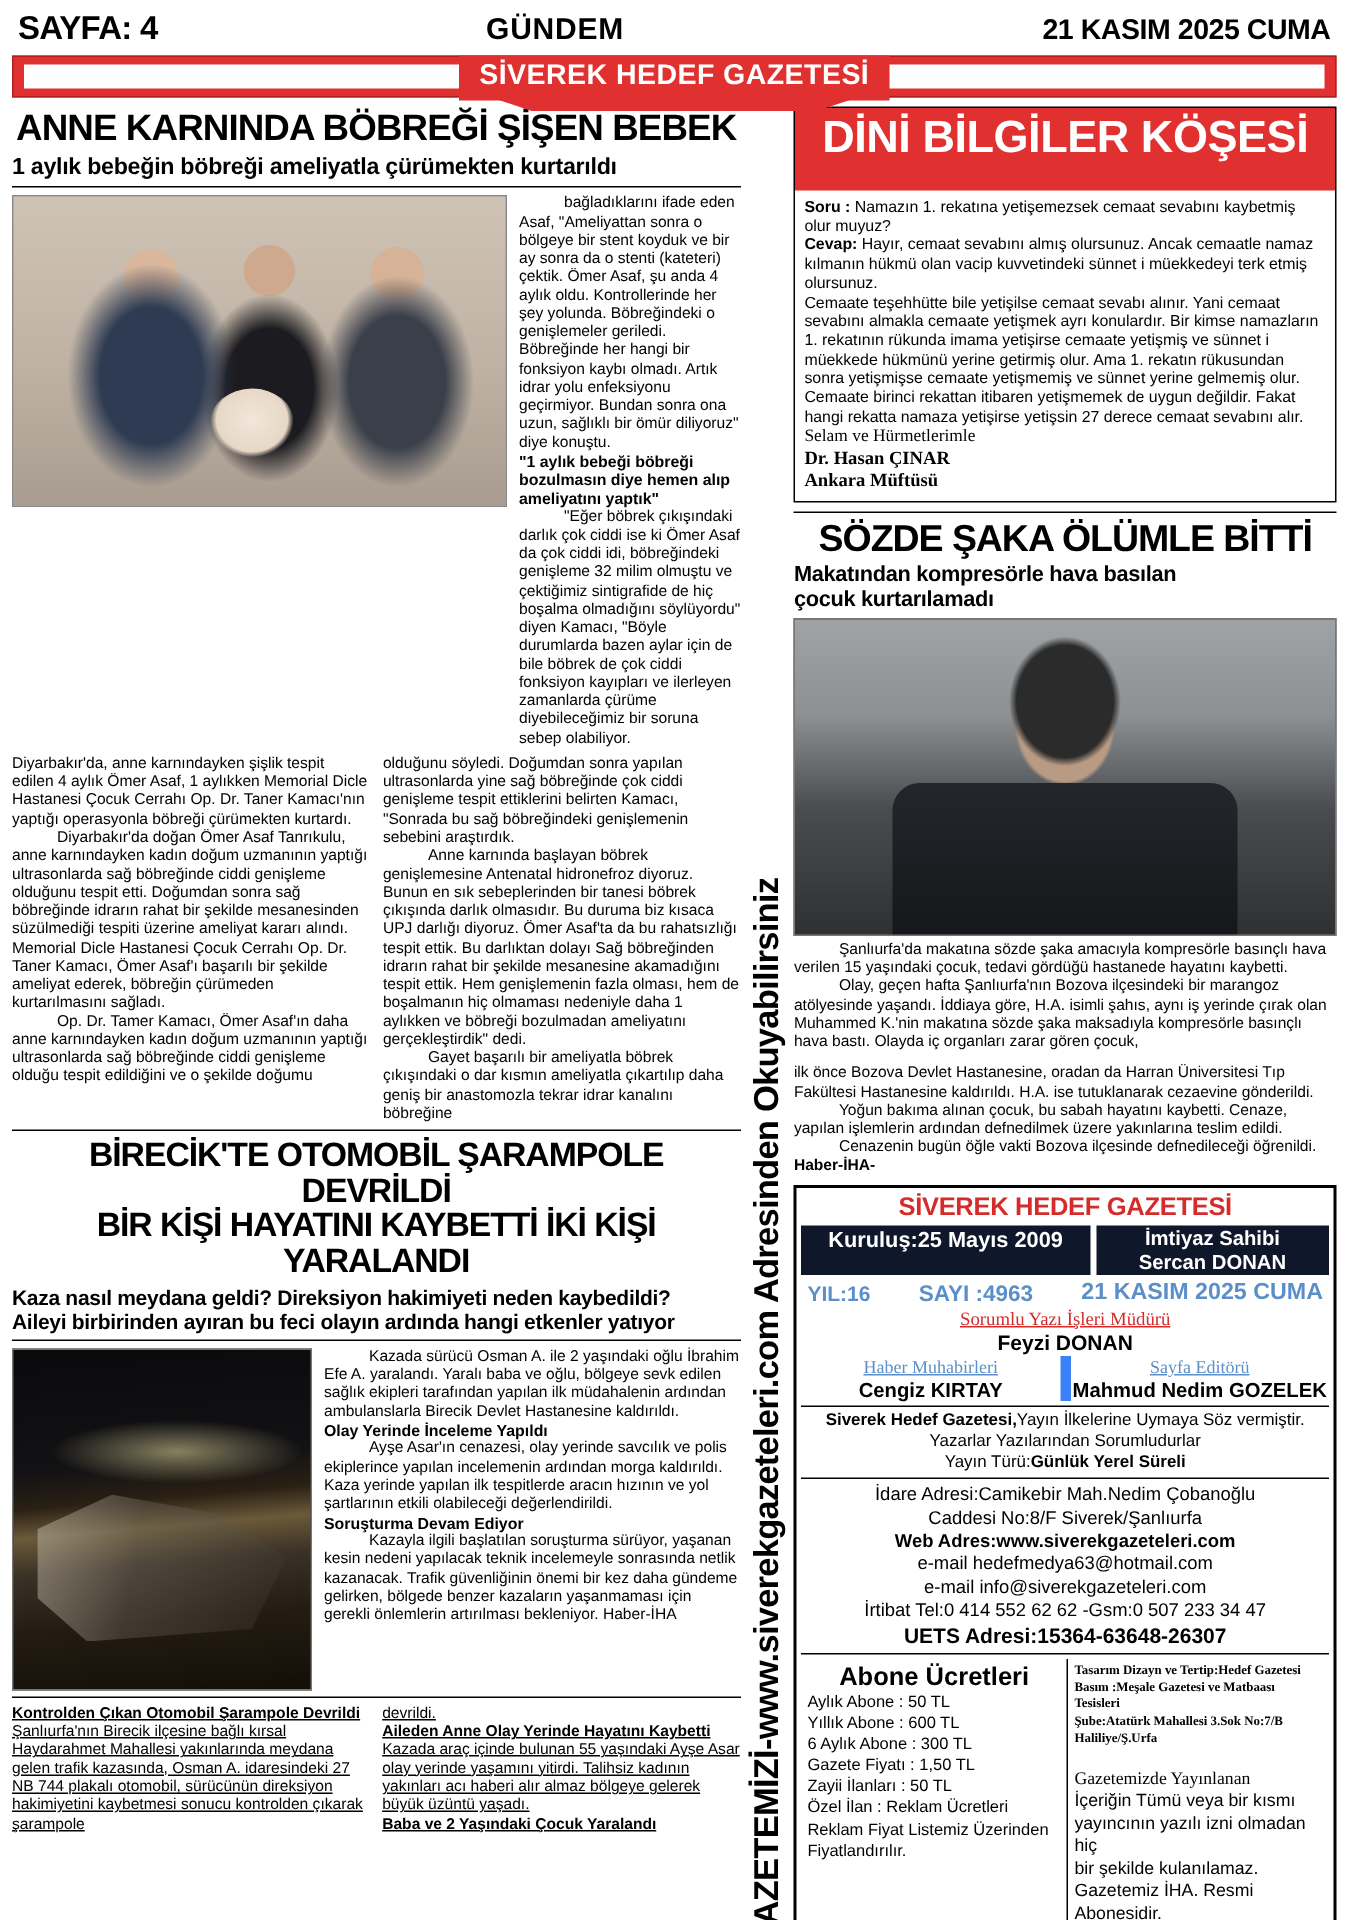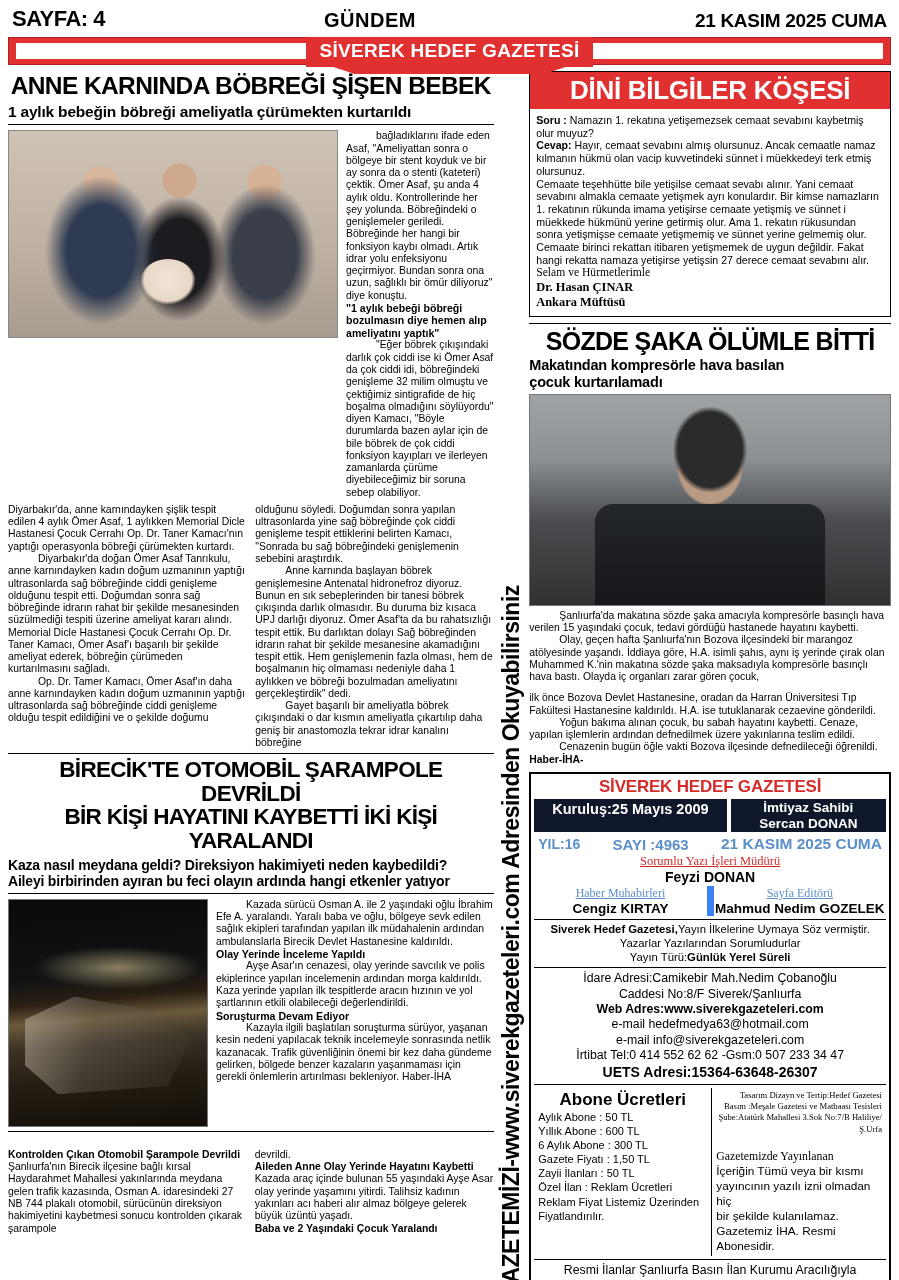--- a/index.html
+++ b/index.html
@@ -91,28 +91,28 @@
 
   
   .hl2 {
     font-size: 22.5px; font-weight: bold; line-height: 1.05; letter-spacing: -0.7px;
     text-align: center;
   }
   .hl2-sub { font-size: 14px; font-weight: bold; line-height: 1.15; margin-top: 4px; letter-spacing: -0.2px; }
   .a2-body { display: flex; gap: 8px; margin-top: 5px; }
   .a2-photo { width: 200px; height: 228px; border: 1px solid #777; background: #2a2218; overflow: hidden; position: relative; }
   .a2-col { flex: 1; }
-  .a2-bottom { display: flex; gap: 8px; margin-top: 17px; }
+  .a2-bottom { display: flex; gap: 8px; margin-top: 5px; text-decoration: underline; }
   .a2-bottom > div { flex: 1; }
 
   
   .box { border: 1.5px solid #000; }
   .dini-head {
     background: #e03030; color: #fff; text-align: center;
-    font-size: 26px; font-weight: bold; padding: 3px 0 3px 0; letter-spacing: -0.3px;
+    font-size: 30px; font-weight: bold; padding: 3px 0 18px 0; letter-spacing: -0.3px;
     position: relative;
   }
   .dini-head::before {
     content: ""; position: absolute; left: -9px; top: -5px;
     border-left: 9px solid transparent; border-bottom: 5px solid #a81c1c;
   }
   .dini-body { padding: 5px 6px 6px 6px; font-size: 10.6px; line-height: 1.2; }
   .dini-body p { margin-bottom: 0px; }
   .serif { font-family: "Liberation Serif", serif; }
 
@@ -141,21 +141,21 @@
   .nm2 { font-size: 13.5px; font-weight: bold; }
   .kunye-sep { border-top: 1px solid #000; margin: 3px 0; }
   .kunye-txt { text-align: center; font-size: 11.3px; line-height: 1.22; }
   .kunye-txt2 { text-align: center; font-size: 12.3px; line-height: 1.25; }
   .kunye-cols { display: flex; margin-top: 2px; }
   .kunye-cols > div { padding: 2px 4px; }
   .kc-left { flex: 1.02; border-right: 1px solid #000; }
   .kc-right { flex: 1; }
   .abone-t { text-align: center; font-size: 17px; font-weight: bold; }
   .abone-l { font-size: 11px; line-height: 1.28; }
-  .tasarim { font-family: "Liberation Serif", serif; font-size: 8.6px; text-align: right; line-height: 1.3; font-weight: normal; }
+  .tasarim { font-family: "Liberation Serif", serif; font-size: 8.6px; text-align: left; line-height: 1.3; font-weight: bold; }
   .gaz-note { font-size: 11.8px; line-height: 1.28; }
   .resmi { text-align: center; font-size: 12.3px; line-height: 1.25; }
 
   
   .ph-gradient-1 {
     position: absolute; inset: 0;
     background:
       radial-gradient(ellipse 90px 120px at 28% 58%, #2e3b52 0%, #2e3b52 38%, transparent 62%),
       radial-gradient(ellipse 70px 95px at 52% 62%, #1c1c20 0%, #1c1c20 42%, transparent 66%),
       radial-gradient(ellipse 80px 110px at 78% 60%, #3a3f4a 0%, #3a3f4a 40%, transparent 64%),

